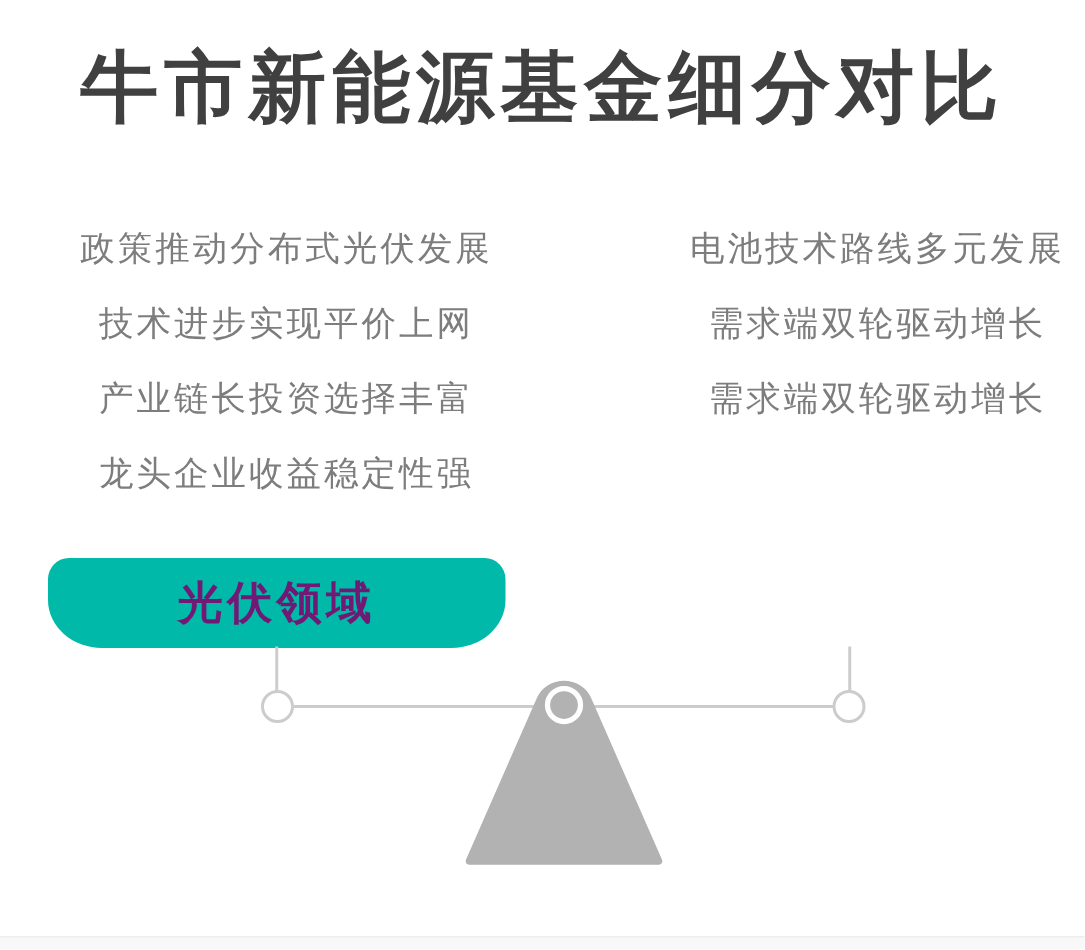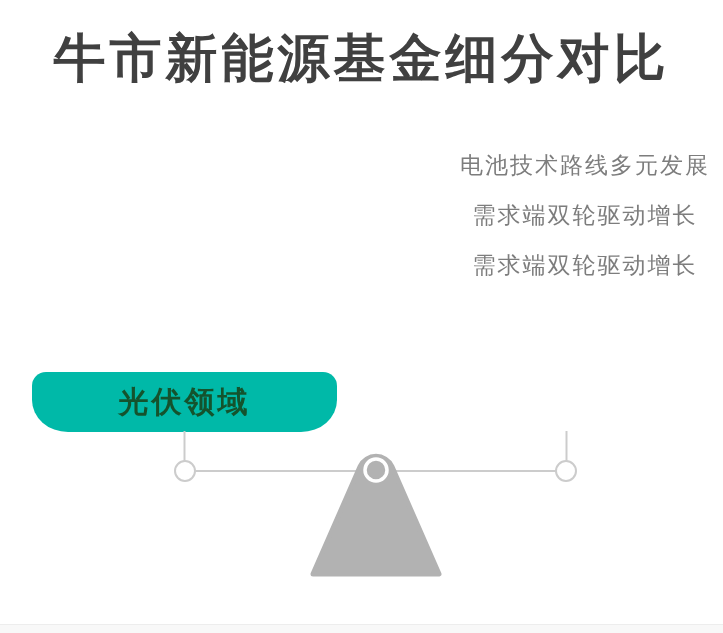--- a/index.html
+++ b/index.html
@@ -64,21 +64,21 @@
   }
   .banner.left{
     left:32px; width:305px;
     background:var(--teal);
   }
   .banner.right{
     left:415px; width:298px;
     background:var(--yellow);
   }
   .banner-label{
-    color:#14532d;
+    color:#701a75;
     font-size:30px;
     font-weight:700;
     letter-spacing:3px;
     white-space:nowrap;
   }
   .scale-svg{
     position:absolute;
     left:0; top:0;
     width:723px;
     height:633px;
@@ -92,20 +92,26 @@
     border-top:1px solid var(--footer_edge);
   }
 </style>
 </head>
 <body>
 
 <div class="canvas">
 
   <div class="title">牛市新能源基金细分对比</div>
 
+  <div class="points-col left">
+    <span class="point">政策推动分布式光伏发展</span>
+    <span class="point">技术进步实现平价上网</span>
+    <span class="point">产业链长投资选择丰富</span>
+    <span class="point">龙头企业收益稳定性强</span>
+  </div>
 
   <div class="points-col right">
     <span class="point">电池技术路线多元发展</span>
     <span class="point">需求端双轮驱动增长</span>
     <span class="point">需求端双轮驱动增长</span>
   </div>
 
   <div class="banner left">
     <span class="banner-label">光伏领域</span>
   </div>

